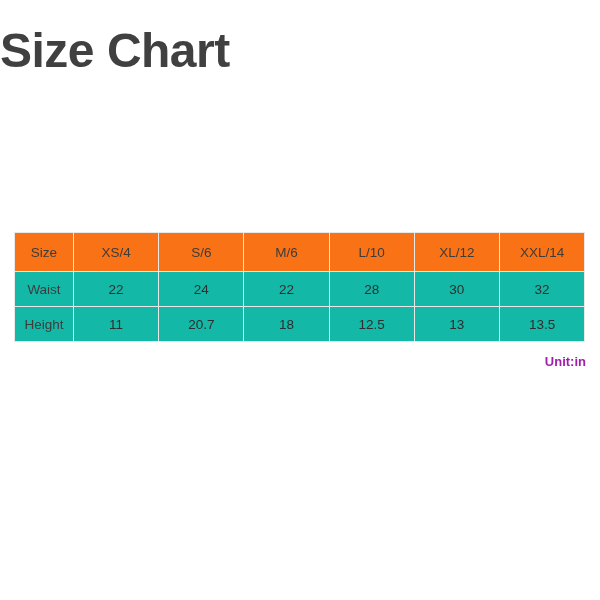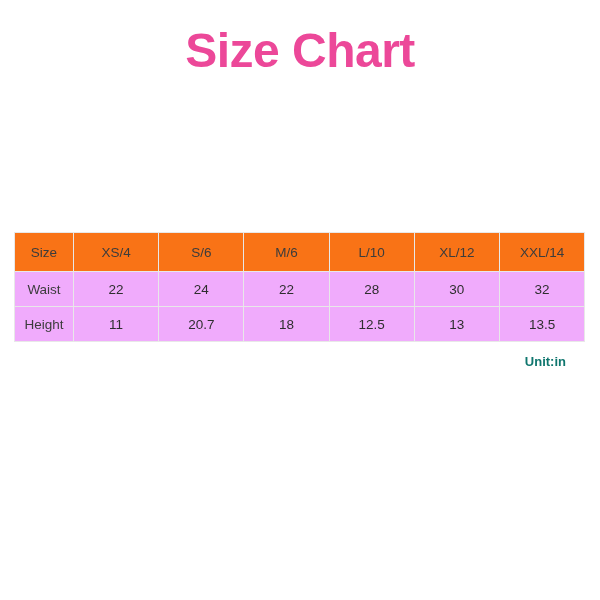--- a/index.html
+++ b/index.html
@@ -20,25 +20,25 @@
     width: 600px;
     height: 600px;
   }
 
   
   .title {
     position: absolute;
     top: 25px;
     left: 0;
     width: 600px;
-    text-align: center;
+    text-align: left;
     font-size: 48px;
     font-weight: bold;
     letter-spacing: -0.5px;
-    color: #ec4899;
+    color: #404040;
     line-height: 1.1;
     white-space: nowrap;
   }
 
   
   .table-wrap {
     position: absolute;
     left: 14px;
     top: 232px;
     width: 570px;
@@ -63,41 +63,42 @@
   }
 
   table.size-chart thead th {
     background: #f97316;
     height: 38px;
     font-size: 13.5px;
     color: #3c3c3c;
   }
 
   table.size-chart tbody td {
-    background: #f0abfc;
+    background: #14b8a6;
     height: 34px;
     font-size: 13.5px;
     color: #2e2e2e;
   }
 
   table.size-chart tbody td.row-label {
     color: #3c3c3c;
   }
 
   
   .unit-note {
     position: absolute;
     left: 0;
     top: 354px;
     width: 566px;
     text-align: right;
     font-size: 13px;
     font-weight: bold;
-    color: #0f766e;
+    color: #a21caf;
     white-space: nowrap;
+    padding-left: 20px;
   }
 </style>
 </head>
 <body>
 
 <div class="page">
 
   <div class="title">Size Chart</div>
 
   <div class="table-wrap">

